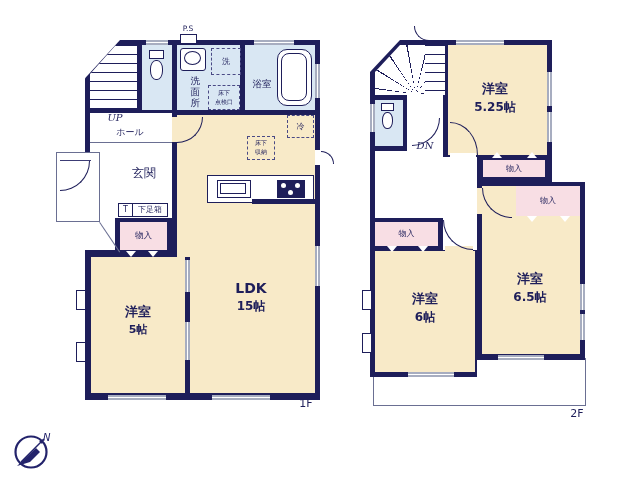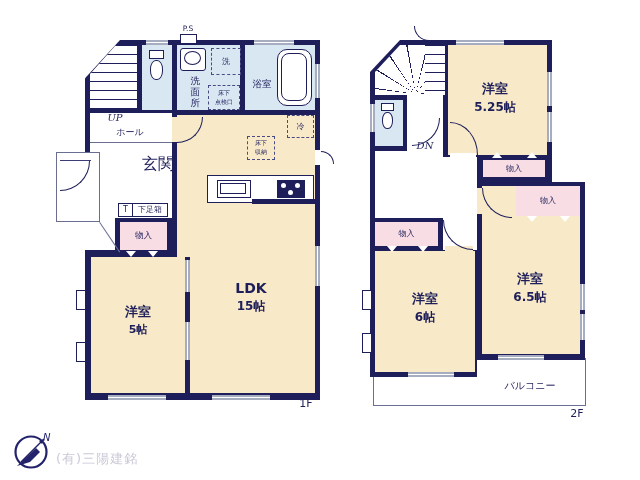--- a/index.html
+++ b/index.html
@@ -124,21 +124,21 @@
 
   <div class="a lbl" style="left:172px;top:24px;width:32px;height:10px;font-size:7.5px;align-items:flex-end;">
       <span>P.S</span>
     </div>
   <div class="a lbl serif-it" style="left:98px;top:112px;width:34px;height:12px;font-size:10px;">
       <span>UP</span>
     </div>
   <div class="a lbl" style="left:98px;top:126px;width:64px;height:12px;font-size:9px;">
       <span>ホール</span>
     </div>
-  <div class="a lbl" style="left:114px;top:158px;width:60px;height:13px;font-size:16px;justify-content:flex-end;">
+  <div class="a lbl" style="left:114px;top:167px;width:60px;height:13px;font-size:12px;">
       <span>玄関</span>
     </div>
   <div class="a lbl" style="left:120px;top:222px;width:47px;height:28px;font-size:8.5px;">
       <span>物入</span>
     </div>
   <div class="a lbl vtext" style="left:187px;top:73px;width:13px;height:36px;font-size:9.5px;text-align:right;">
       <span style="word-break:break-all;">洗面所</span>
     </div>
   <div class="a lbl" style="left:245px;top:78px;width:34px;height:12px;font-size:9.5px;">
       <span>浴室</span>
@@ -228,33 +228,27 @@
     </div>
   <div class="a lbl b600" style="left:490px;top:291px;width:80px;height:14px;font-size:12px;">
       <span>6.5帖</span>
     </div>
   <div class="a lbl b600" style="left:385px;top:292px;width:80px;height:15px;font-size:13px;">
       <span>洋室</span>
     </div>
   <div class="a lbl b600" style="left:385px;top:311px;width:80px;height:14px;font-size:12px;">
       <span>6帖</span>
     </div>
-  <div class="a lbl" style="left:478px;top:379px;width:104px;height:13px;font-size:10px;">
-      <span>バルコニー</span>
-    </div>
   <div class="a lbl" style="left:563px;top:408px;width:28px;height:13px;font-size:11px;">
       <span>2F</span>
     </div>
 
   <div class="a" style="left:10px;top:428px;width:46px;height:46px;">
     <svg width="46" height="46" viewBox="0 0 46 46">
       <circle cx="21" cy="24" r="15.5" fill="none" stroke="#23236b" stroke-width="2.2"></circle>
       <line x1="11" y1="34" x2="34" y2="11" stroke="#23236b" stroke-width="1.5"></line>
       <path d="M7 38 L26 20 L30 24 L20 34 Z" fill="#23236b"></path>
       <path d="M34 11 L29 13 L32 16 Z" fill="#23236b"></path>
       <text x="33" y="13" font-size="10" font-style="italic" fill="#23236b">N</text>
     </svg>
   </div>
-  <div class="a" style="left:56px;top:450px;width:170px;height:18px;font-size:13px;letter-spacing:1px;color:var(--muted);display:flex;align-items:center;">
-    <span>(有)三陽建銘</span>
-  </div>
 
 </div>
 
 </body></html>

